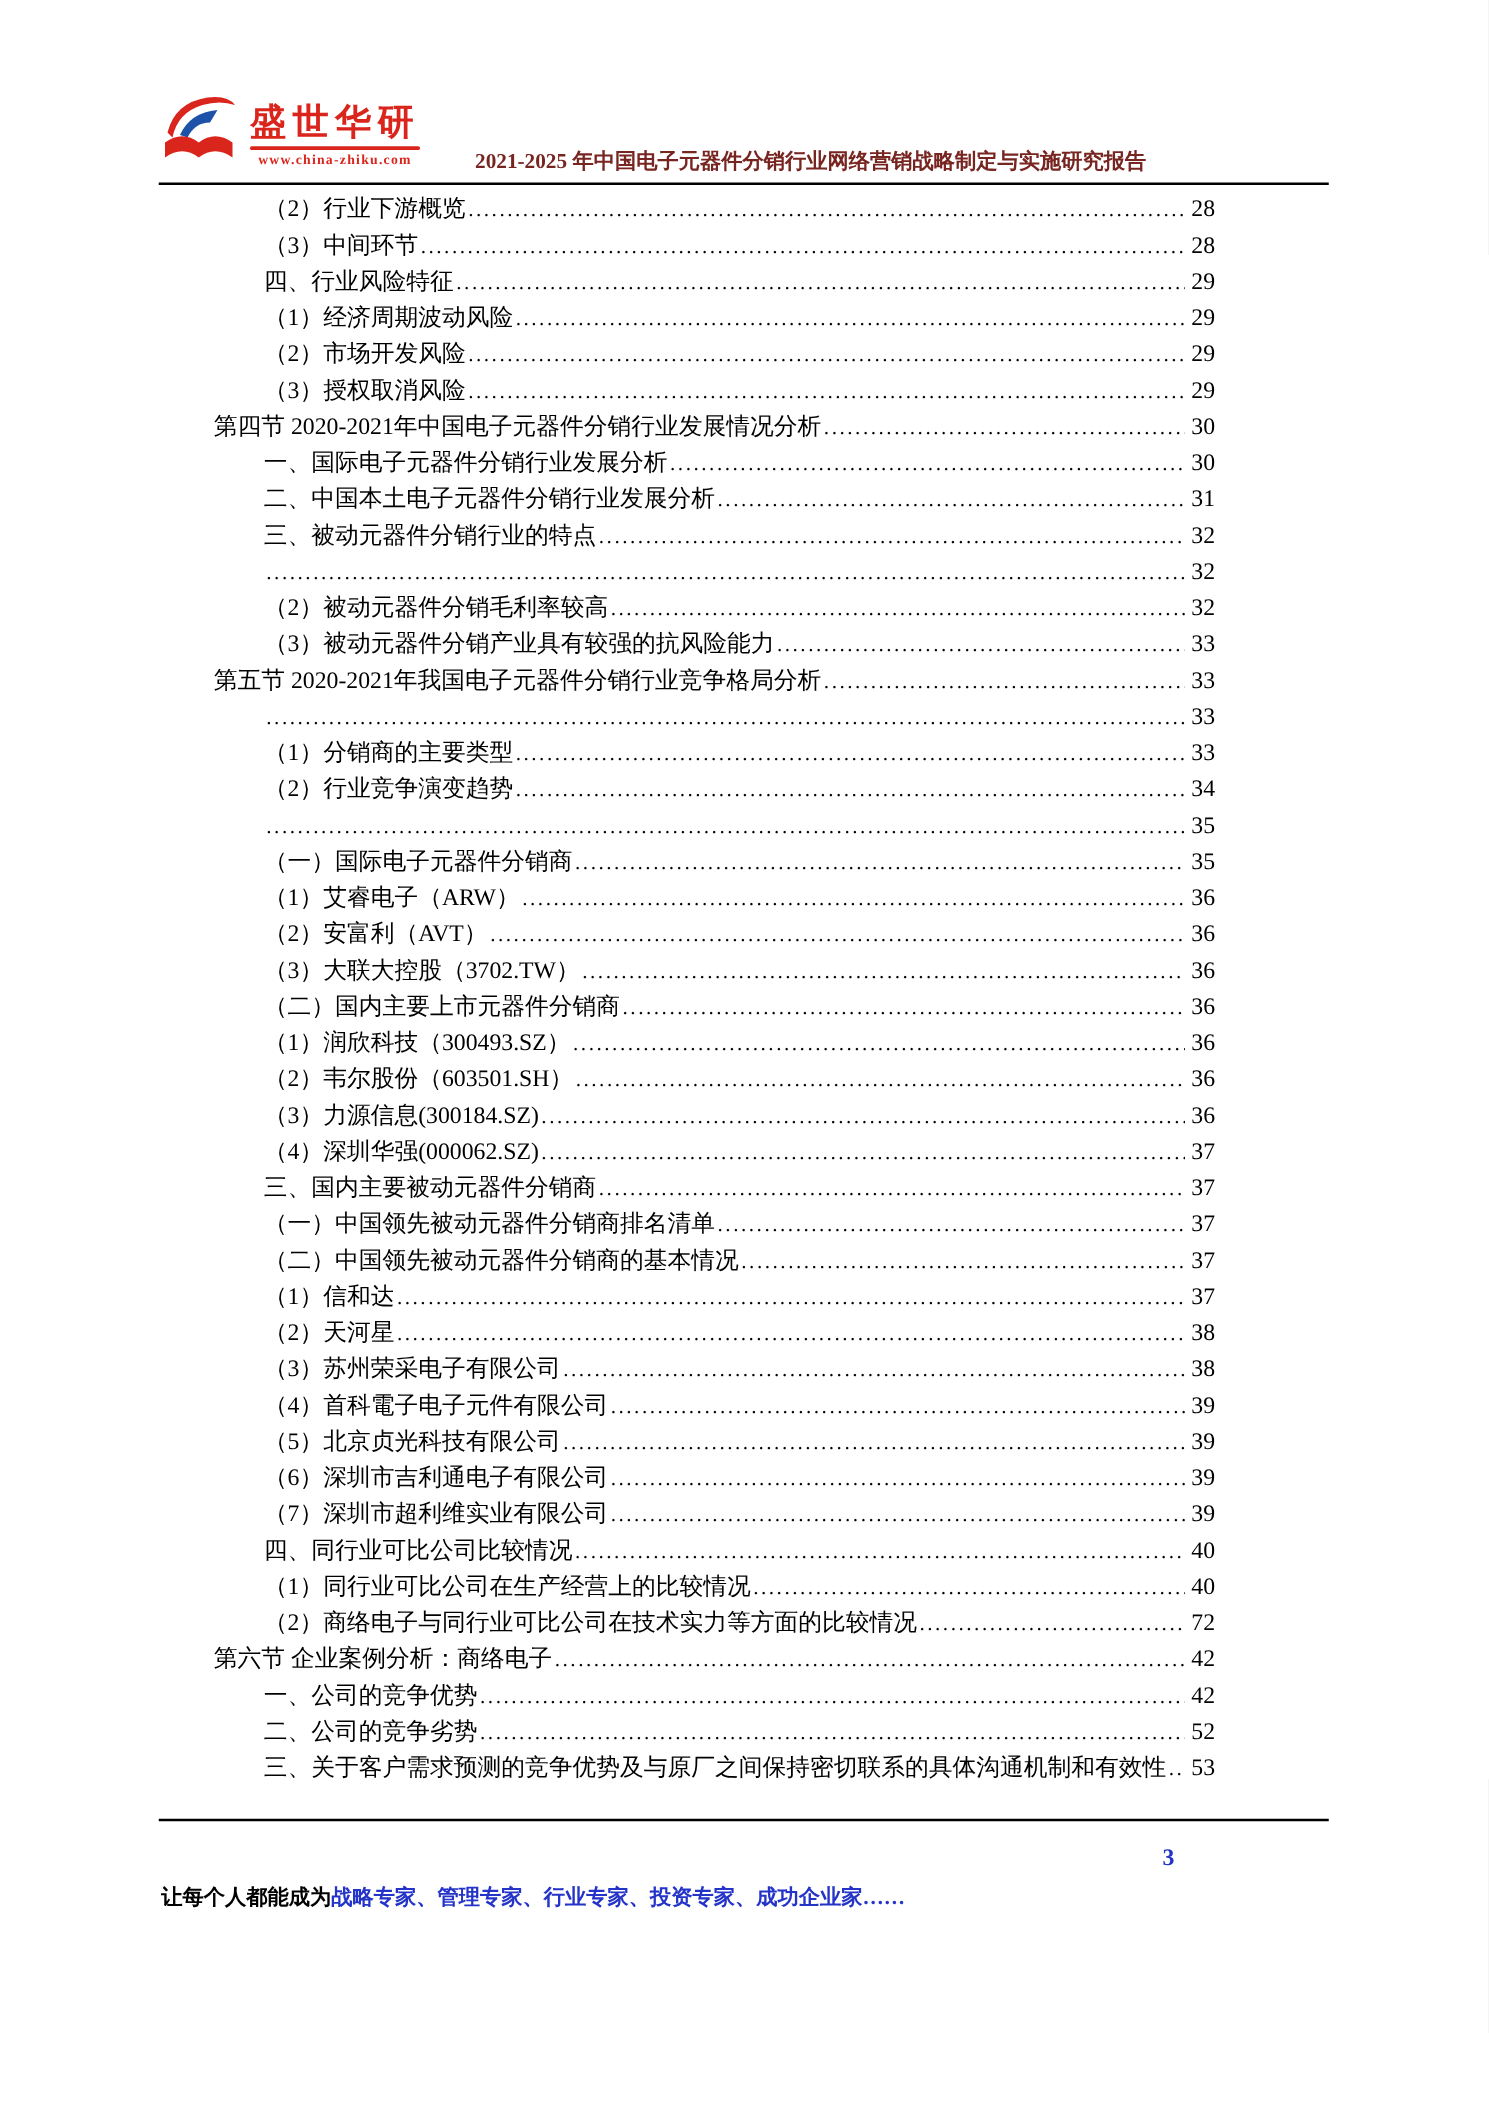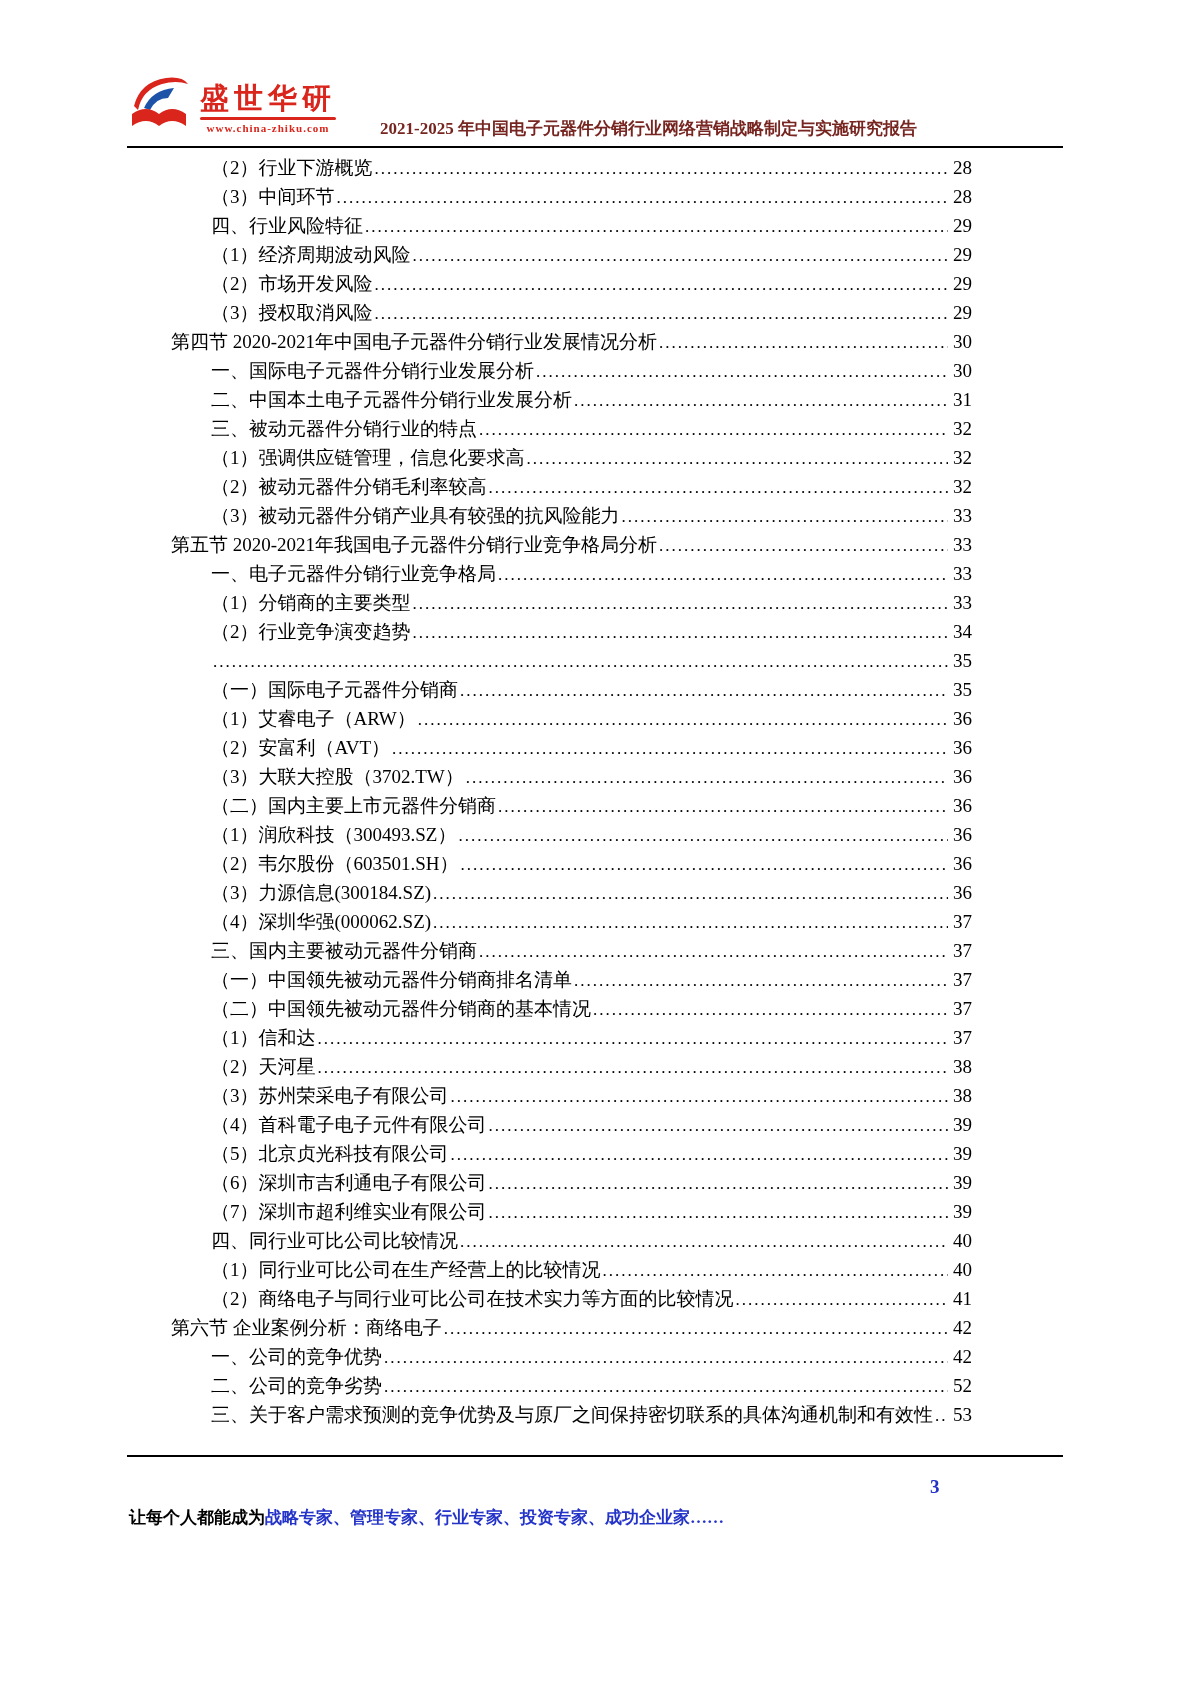--- a/index.html
+++ b/index.html
@@ -205,21 +205,20 @@
       <span class="toc-page">31</span>
     </div>
 
     <div class="toc-line level-2">
       <span class="toc-text">三、被动元器件分销行业的特点</span>
       <span class="toc-dots"></span>
       <span class="toc-page">32</span>
     </div>
 
     <div class="toc-line level-2">
-      <span class="toc-text">（1）强调供应链管理，信息化要求高</span>
       <span class="toc-dots"></span>
       <span class="toc-page">32</span>
     </div>
 
     <div class="toc-line level-2">
       <span class="toc-text">（2）被动元器件分销毛利率较高</span>
       <span class="toc-dots"></span>
       <span class="toc-page">32</span>
     </div>
 
@@ -229,21 +228,20 @@
       <span class="toc-page">33</span>
     </div>
 
     <div class="toc-line level-1">
       <span class="toc-text">第五节 2020-2021年我国电子元器件分销行业竞争格局分析</span>
       <span class="toc-dots"></span>
       <span class="toc-page">33</span>
     </div>
 
     <div class="toc-line level-2">
-      <span class="toc-text">一、电子元器件分销行业竞争格局</span>
       <span class="toc-dots"></span>
       <span class="toc-page">33</span>
     </div>
 
     <div class="toc-line level-2">
       <span class="toc-text">（1）分销商的主要类型</span>
       <span class="toc-dots"></span>
       <span class="toc-page">33</span>
     </div>
 
@@ -380,21 +378,21 @@
 
     <div class="toc-line level-2">
       <span class="toc-text">（1）同行业可比公司在生产经营上的比较情况</span>
       <span class="toc-dots"></span>
       <span class="toc-page">40</span>
     </div>
 
     <div class="toc-line level-2">
       <span class="toc-text">（2）商络电子与同行业可比公司在技术实力等方面的比较情况</span>
       <span class="toc-dots"></span>
-      <span class="toc-page">41</span>
+      <span class="toc-page">72</span>
     </div>
 
     <div class="toc-line level-1">
       <span class="toc-text">第六节 企业案例分析：商络电子</span>
       <span class="toc-dots"></span>
       <span class="toc-page">42</span>
     </div>
 
     <div class="toc-line level-2">
       <span class="toc-text">一、公司的竞争优势</span>

